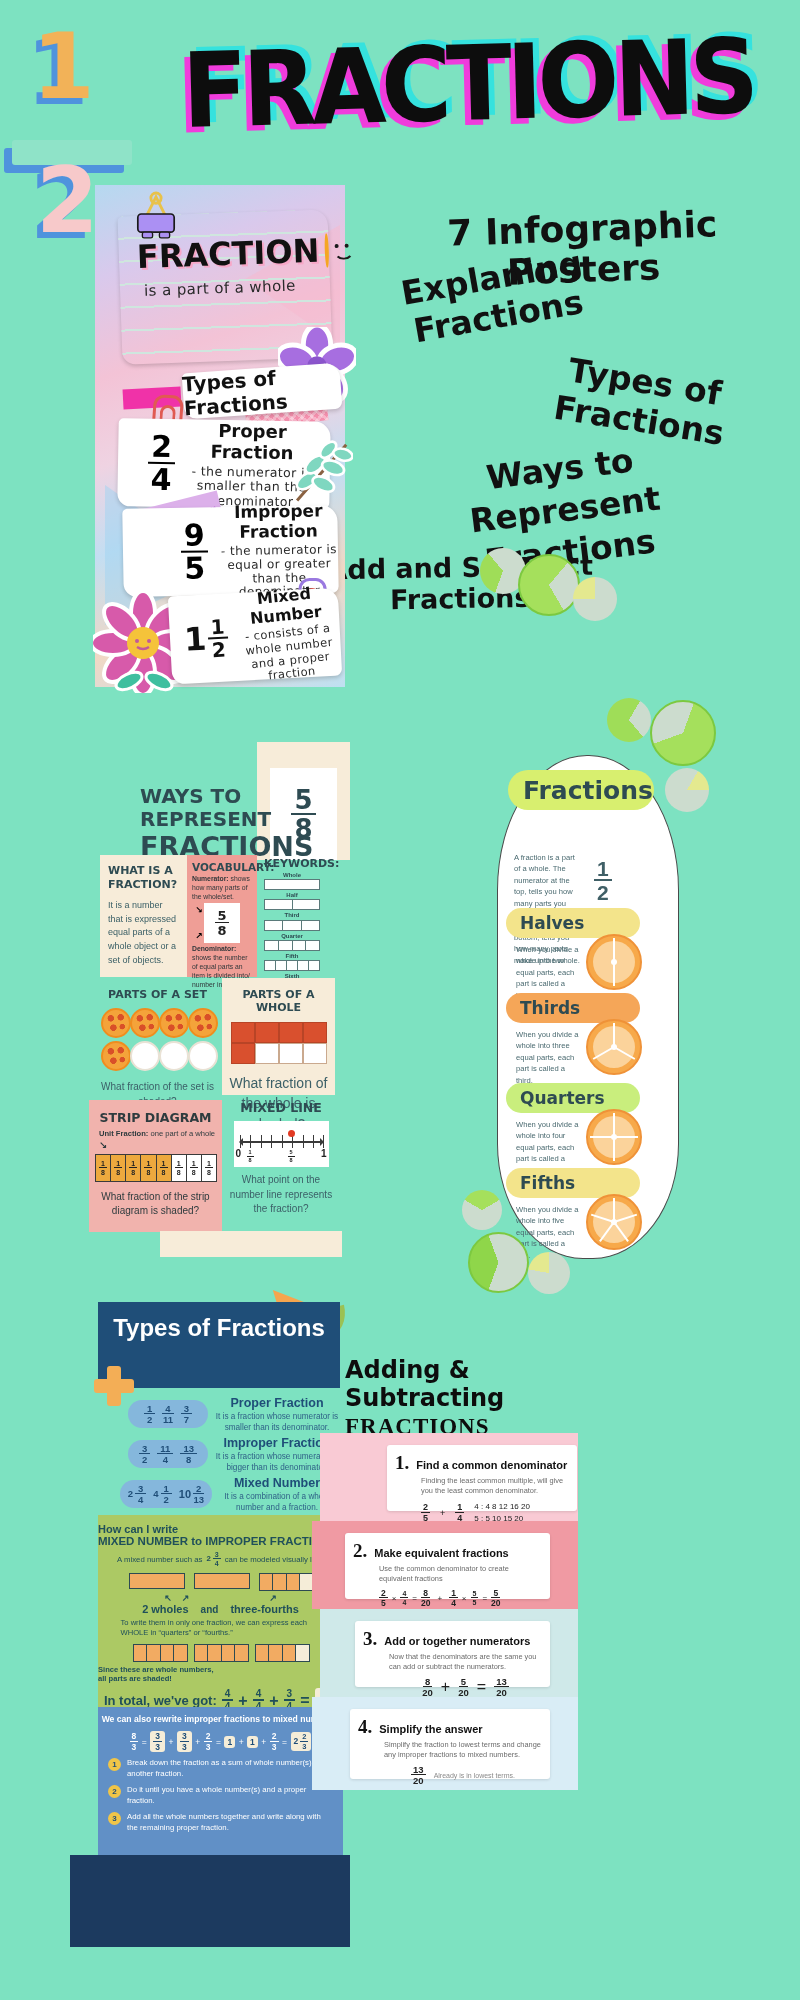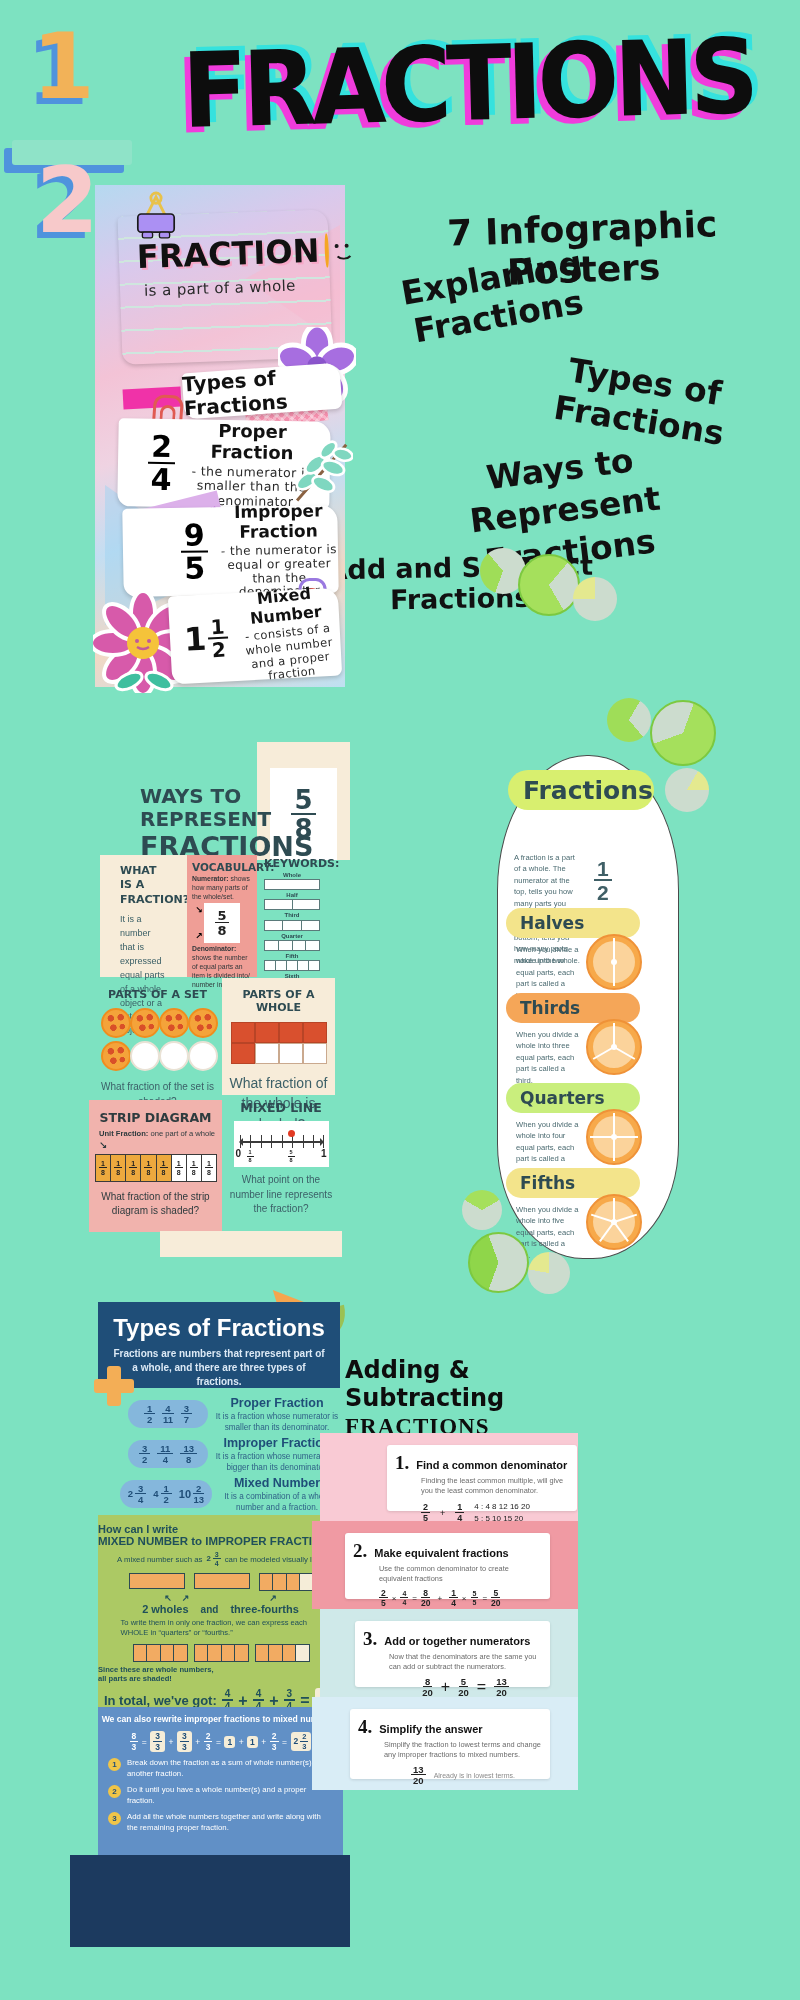--- a/index.html
+++ b/index.html
@@ -242,21 +242,21 @@
         <span class="fn">5</span>
         <span class="fd">8</span>
       </span>
     </div>
     <div class="t panel-title" style="left:60px;top:45px;line-height:1.15">
       <div style="font-size:20px">WAYS TO</div>
       <div style="font-size:20px">REPRESENT</div>
       <div style="font-size:27px">FRACTIONS</div>
     </div>
 
-    <div class="t cream" style="left:20px;top:115px;width:87px;height:122px;padding:9px 20px;box-sizing:border-box">
+    <div class="t cream" style="left:20px;top:115px;width:87px;height:122px;padding:9px 8px;box-sizing:border-box">
       <div class="panel-title" style="font-size:11px;line-height:1.3">WHAT IS A FRACTION?</div>
       <div style="font-size:9px;color:#3a5f66;line-height:1.55;margin-top:6px">It is a number that is expressed equal parts of a whole object or a set of objects.</div>
     </div>
 
     <div class="t" style="left:107px;top:115px;width:70px;height:122px;background:#ef9e96;padding:6px 5px;box-sizing:border-box">
       <div class="panel-title" style="font-size:10.5px;text-align:center">VOCABULARY:</div>
       <div style="font-size:6.8px;color:#31373a;line-height:1.3;margin-top:2px">
         <b>Numerator:</b>
         <span>shows how many parts of the whole/set.</span>
       </div>
@@ -546,21 +546,20 @@
     <div class="lime" style="left:18px;top:692px;width:57px;height:57px;background:conic-gradient(from 200deg,#8fd64a 0 140deg,#ccdcce 140deg 360deg);border:2px solid #7cc940"></div>
     <div class="lime" style="left:78px;top:712px;width:42px;height:42px;background:conic-gradient(from 0deg,#ccdcce 0 280deg,#e4e98f 280deg 360deg)"></div>
   </section>
 
   <section class="t p4">
     <div class="t" style="left:198px;top:0;width:48px;height:44px;background:#f5a54e;clip-path:polygon(10% 0,100% 38%,38% 100%)"></div>
     <div class="t" style="left:232px;top:20px;width:46px;height:28px;background:#9bc153;border-radius:0 0 50% 50%/0 0 100% 100%;transform:rotate(-14deg)"></div>
 
     <div class="hdr4">
       <div style="font-size:24px;font-weight:700;text-align:center;margin-top:12px">Types of Fractions</div>
-      <div style="font-size:10px;font-weight:700;color:#dce9f5;text-align:center;width:212px;margin:5px auto 0;line-height:1.4">Fractions are numbers that represent part of a whole, and there are three types of fractions.</div>
     </div>
 
     <div class="t" style="left:24px;top:76px;width:40px;height:40px">
       <div style="position:absolute;left:13px;top:0;width:14px;height:40px;background:#f3ae56;border-radius:3px"></div>
       <div style="position:absolute;left:0;top:13px;width:40px;height:14px;background:#f3ae56;border-radius:3px"></div>
     </div>
 
     <div class="rowpill" style="top:110px">
       <span class="frac">
           <span class="fn">1</span>

